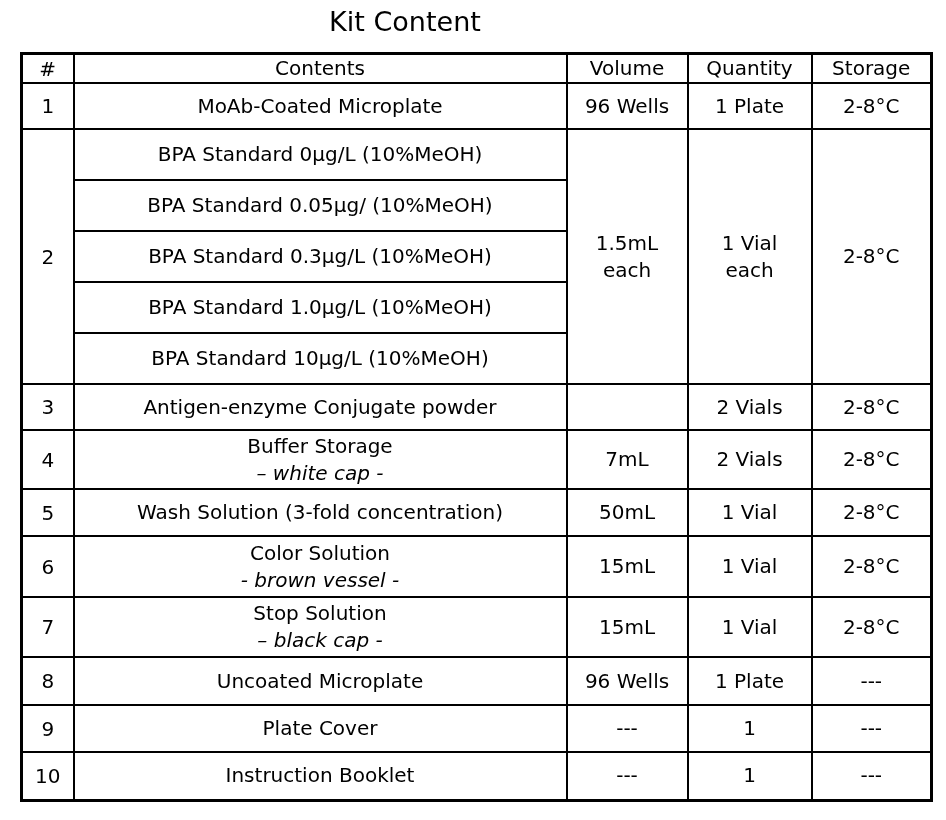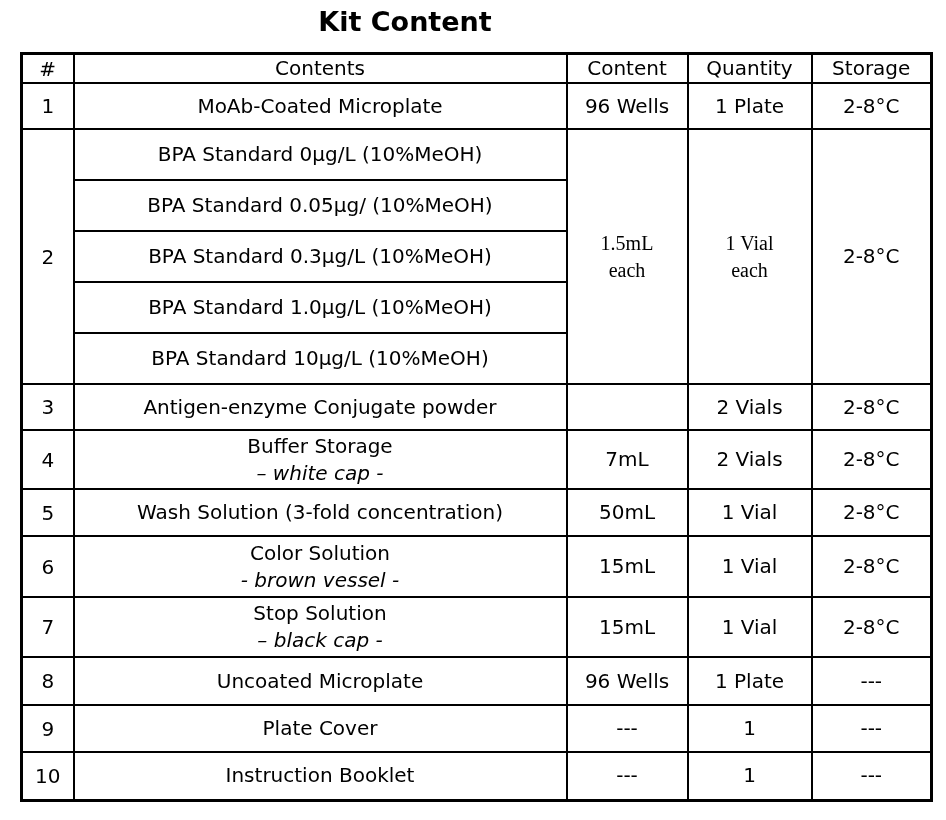--- a/index.html
+++ b/index.html
@@ -12,21 +12,21 @@
     color: #000;
     position: relative;
   }
   .page-title {
     position: absolute;
     top: 6px;
     left: 0;
     width: 810px;
     text-align: center;
     font-size: 27px;
-    font-weight: bold;
+    font-weight: normal;
     letter-spacing: 0px;
   }
   table.kit {
     position: absolute;
     left: 20px;
     top: 52px;
     width: 910px;
     border-collapse: collapse;
     table-layout: fixed;
     border: 3px solid #000;
@@ -42,21 +42,21 @@
   }
   tr.hdr { height: 27px; }
   tr.hdr th { font-size: 20px; }
   .cell-num { text-align: center; }
   .cell-center { text-align: center; line-height: 27px; margin-top: 36px; }
   .cell-contents {
     text-align: center;
     padding: 3px 8px 3px 13px;
     line-height: 27px;
   }
-  .pre { white-space: pre-line; font-family: Liberation Serif, serif; }
+  .pre { white-space: pre-line; }
   .note-line { font-weight: normal; font-style: italic; }
   
   td.subcell { border-top-width: 1px; border-bottom-width: 1px; }
   td.subcell-first { border-top-width: 2px; }
   td.subcell-last { border-top-width: 2px; border-bottom-width: 2px; }
   tr.row-single { height: 46px; }
   tr.row-sub { height: 51px; }
   tr.row-r3 { height: 46px; }
   tr.row-r4 { height: 59px; }
   tr.row-r5 { height: 47px; }
@@ -76,21 +76,21 @@
     <col style="width:52px">
     <col style="width:493px">
     <col style="width:121px">
     <col style="width:124px">
     <col style="width:120px">
   </colgroup>
   <thead>
     <tr class="hdr">
       <th class="cell-num">#</th>
       <th class="cell-center">Contents</th>
-      <th class="cell-center">Content</th>
+      <th class="cell-center">Volume</th>
       <th class="cell-center">Quantity</th>
       <th class="cell-center">Storage</th>
     </tr>
   </thead>
   <tbody>
 
     <tr class="row-single">
       <td class="cell-num">1</td>
       <td class="cell-contents">MoAb-Coated Microplate</td>
       <td class="cell-center">96 Wells</td>

